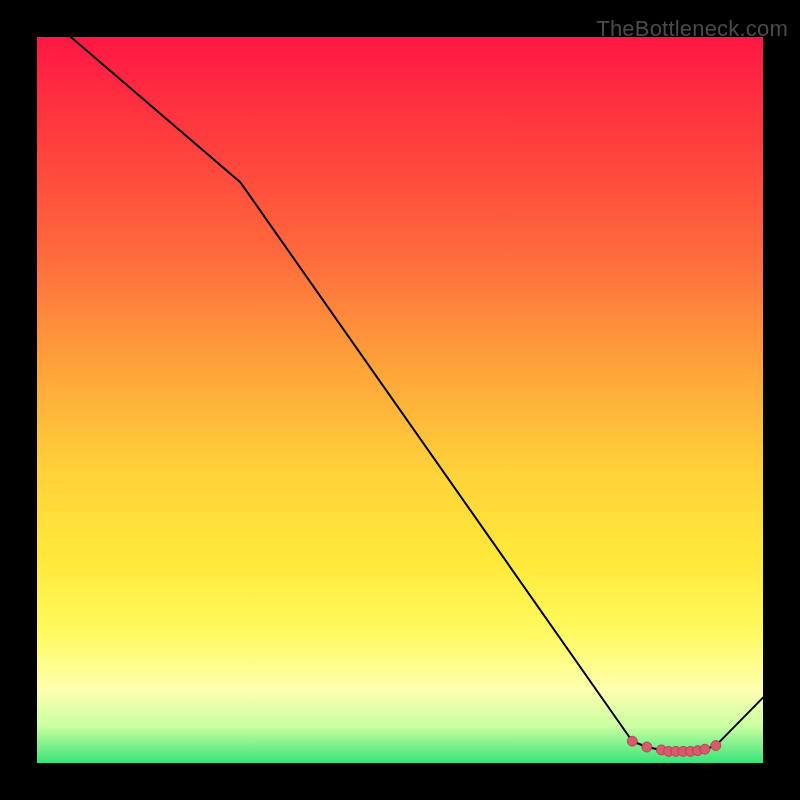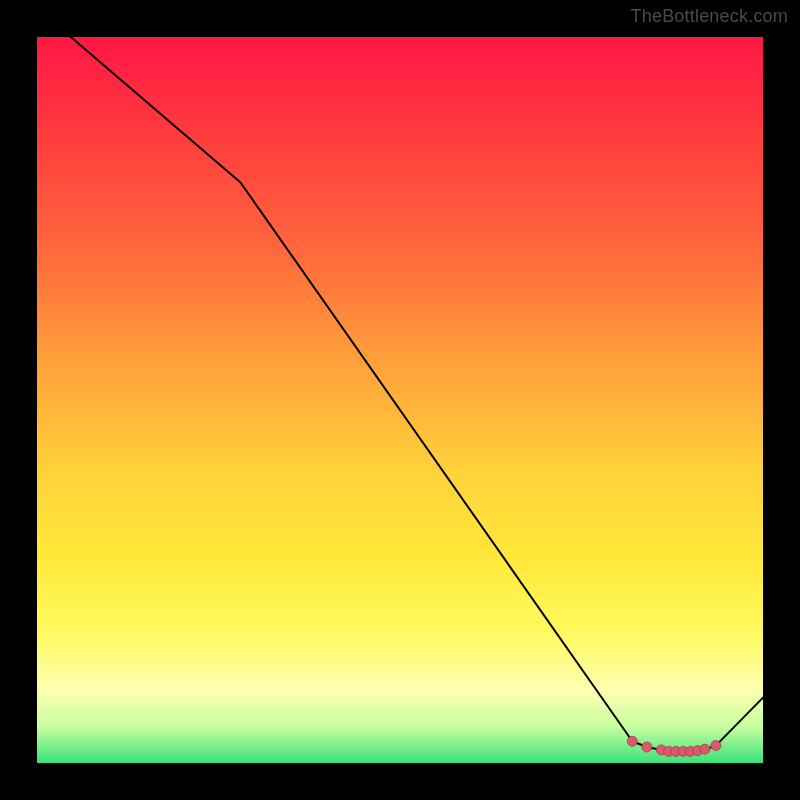--- a/index.html
+++ b/index.html
@@ -53,24 +53,24 @@
     stroke-linejoin: round;
     stroke-linecap: round;
   }
   .marker {
     fill: #d95a6a;
     stroke: #a83a4a;
     stroke-width: 0.8;
   }
   .attribution {
     position: absolute;
-    top: 6px;
+    top: 16px;
     right: 12px;
     color: #4a4a4a;
-    font-size: 18px;
+    font-size: 22px;
     letter-spacing: 0.2px;
     font-weight: 400;
     user-select: none;
   }
 </style>
 </head>
 <body>
 
 <div class="frame">
   <div class="attribution">TheBottleneck.com</div>

